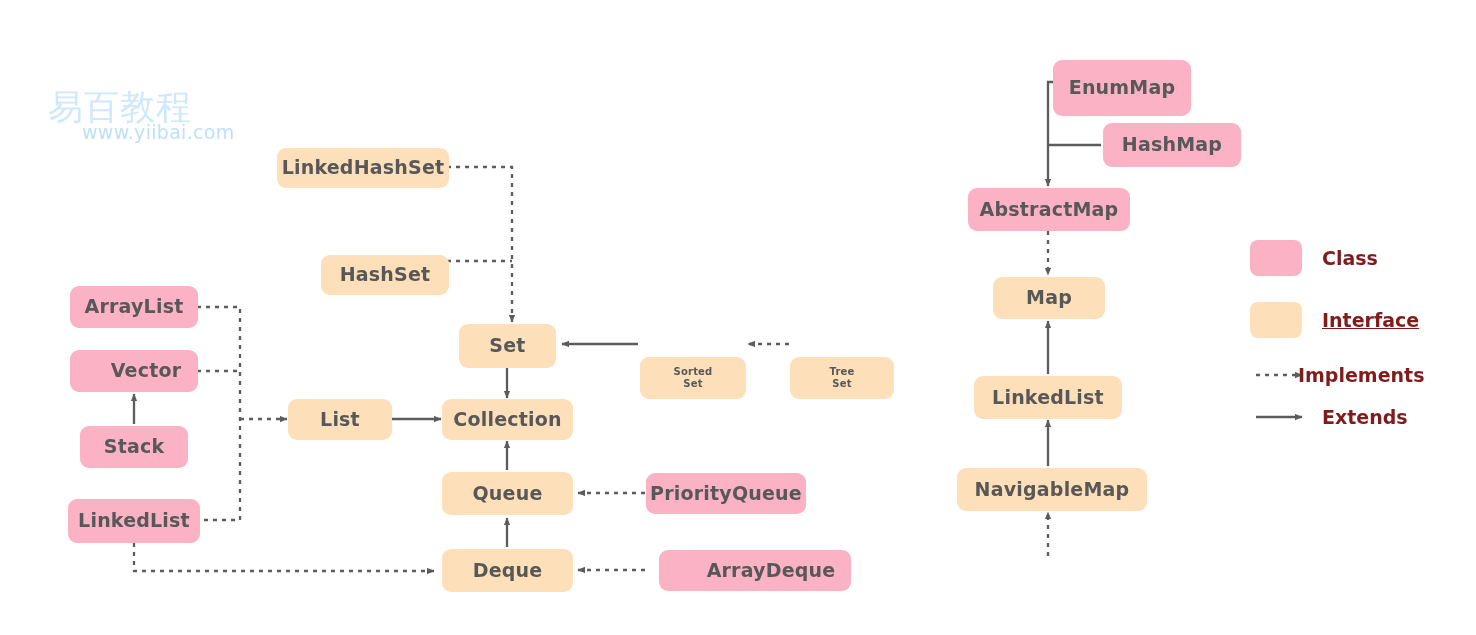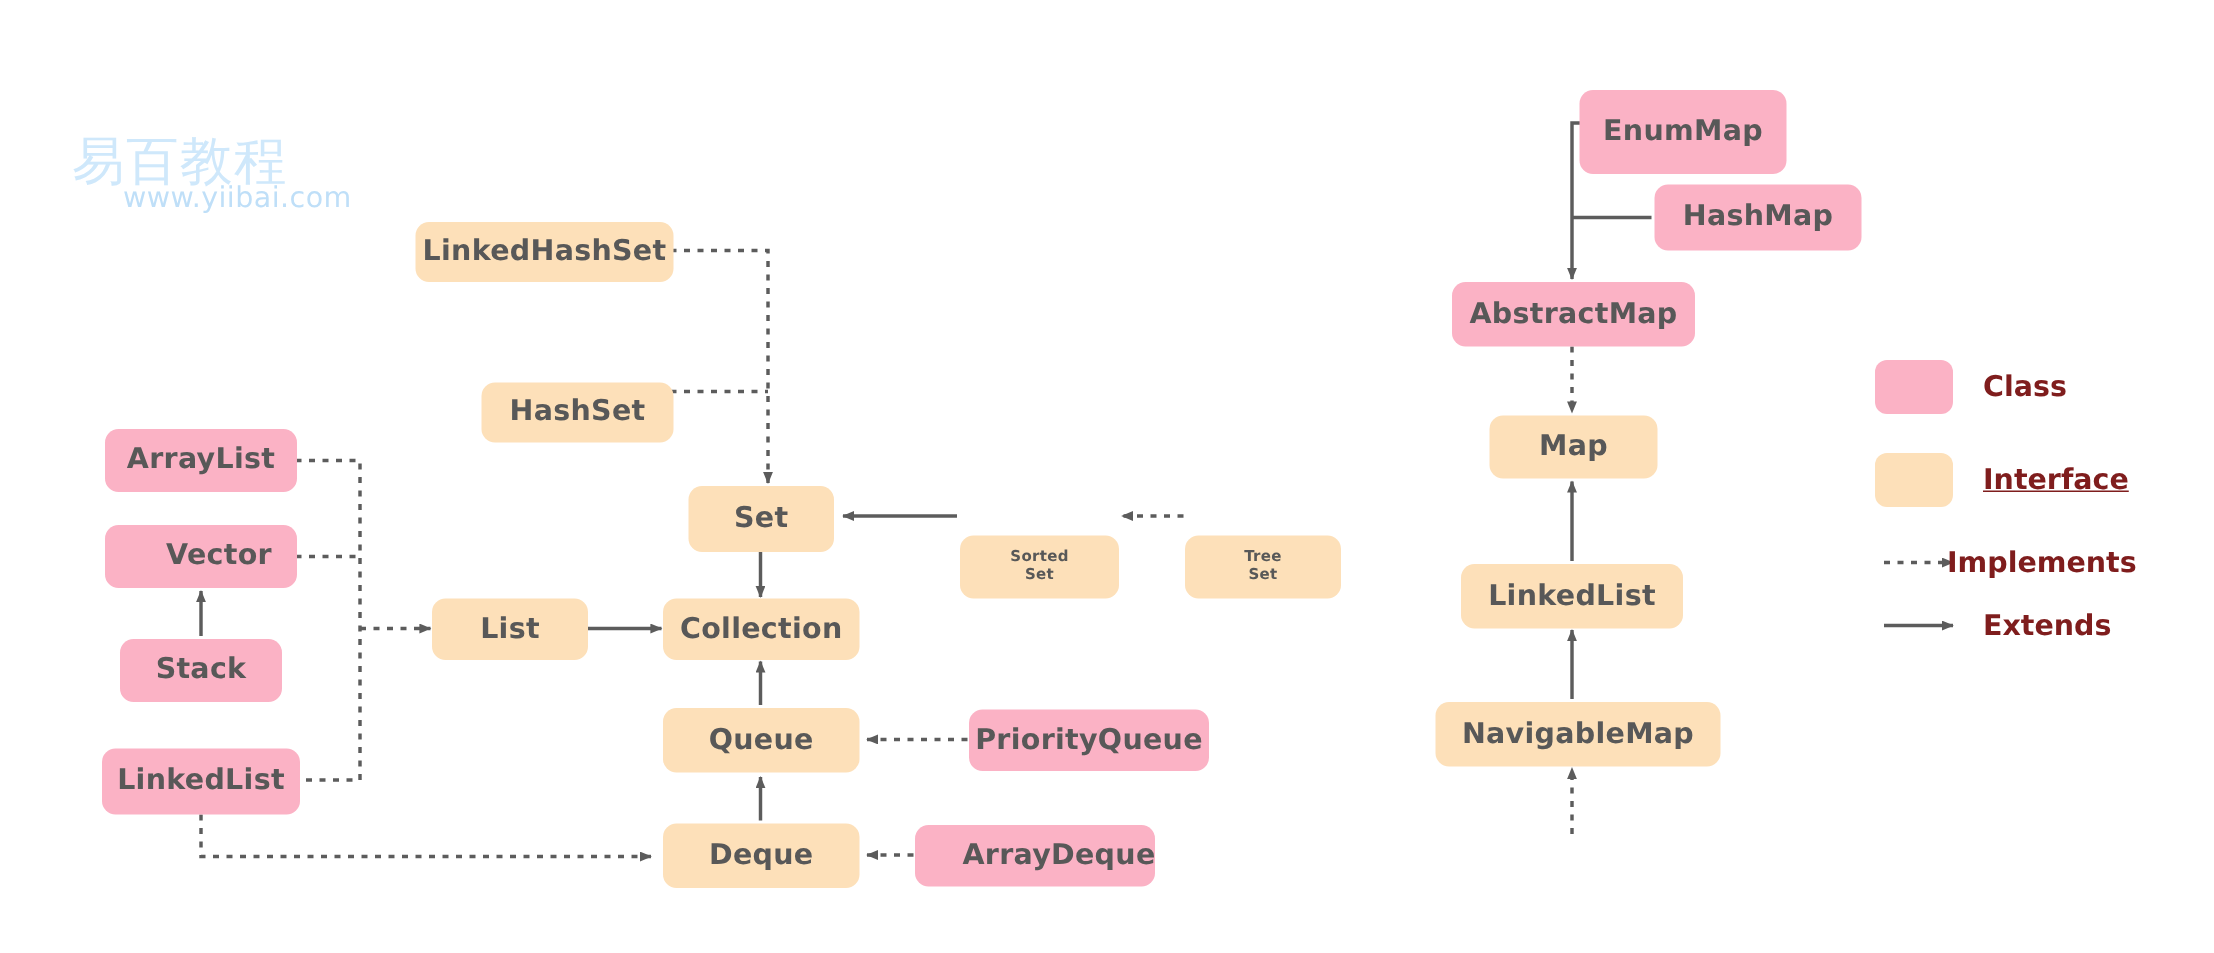--- a/index.html
+++ b/index.html
@@ -163,21 +163,21 @@
   <div class="node iface" style="left:288px; top:399px; width:104px; height:41px;">List</div>
 
   <div class="node iface" style="left:442px; top:399px; width:131px; height:41px;">Collection</div>
 
   <div class="node iface" style="left:442px; top:472px; width:131px; height:43px;">Queue</div>
 
   <div class="node klass" style="left:646px; top:473px; width:160px; height:41px;">PriorityQueue</div>
 
   <div class="node iface" style="left:442px; top:549px; width:131px; height:43px;">Deque</div>
 
-  <div class="node klass" style="left:610px; top:550px; width:160px; height:41px;padding-left:32px;">ArrayDeque</div>
+  <div class="node klass" style="left:659px; top:550px; width:192px; height:41px;padding-left:32px;">ArrayDeque</div>
 
   <div class="node klass" style="left:1053px; top:60px; width:138px; height:56px;">EnumMap</div>
 
   <div class="node klass" style="left:1103px; top:123px; width:138px; height:44px;">HashMap</div>
 
   <div class="node klass" style="left:968px; top:188px; width:162px; height:43px;">AbstractMap</div>
 
   <div class="node iface" style="left:993px; top:277px; width:112px; height:42px;">Map</div>
 
   <div class="node iface" style="left:974px; top:376px; width:148px; height:43px;">LinkedList</div>

